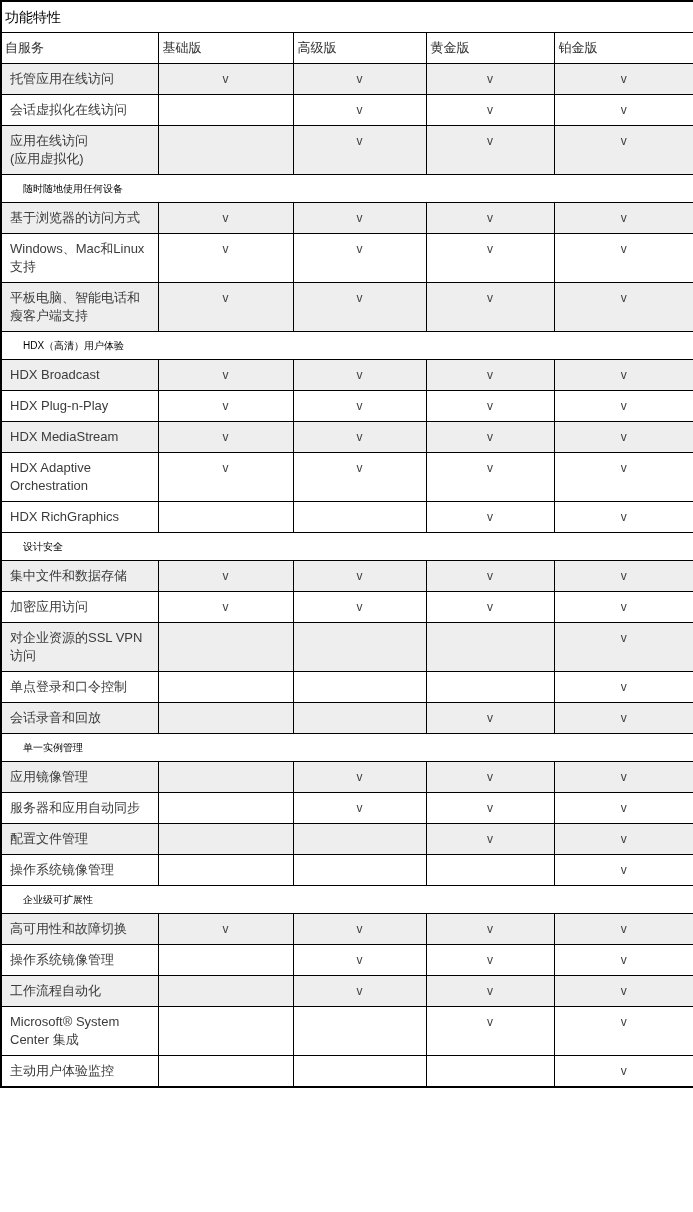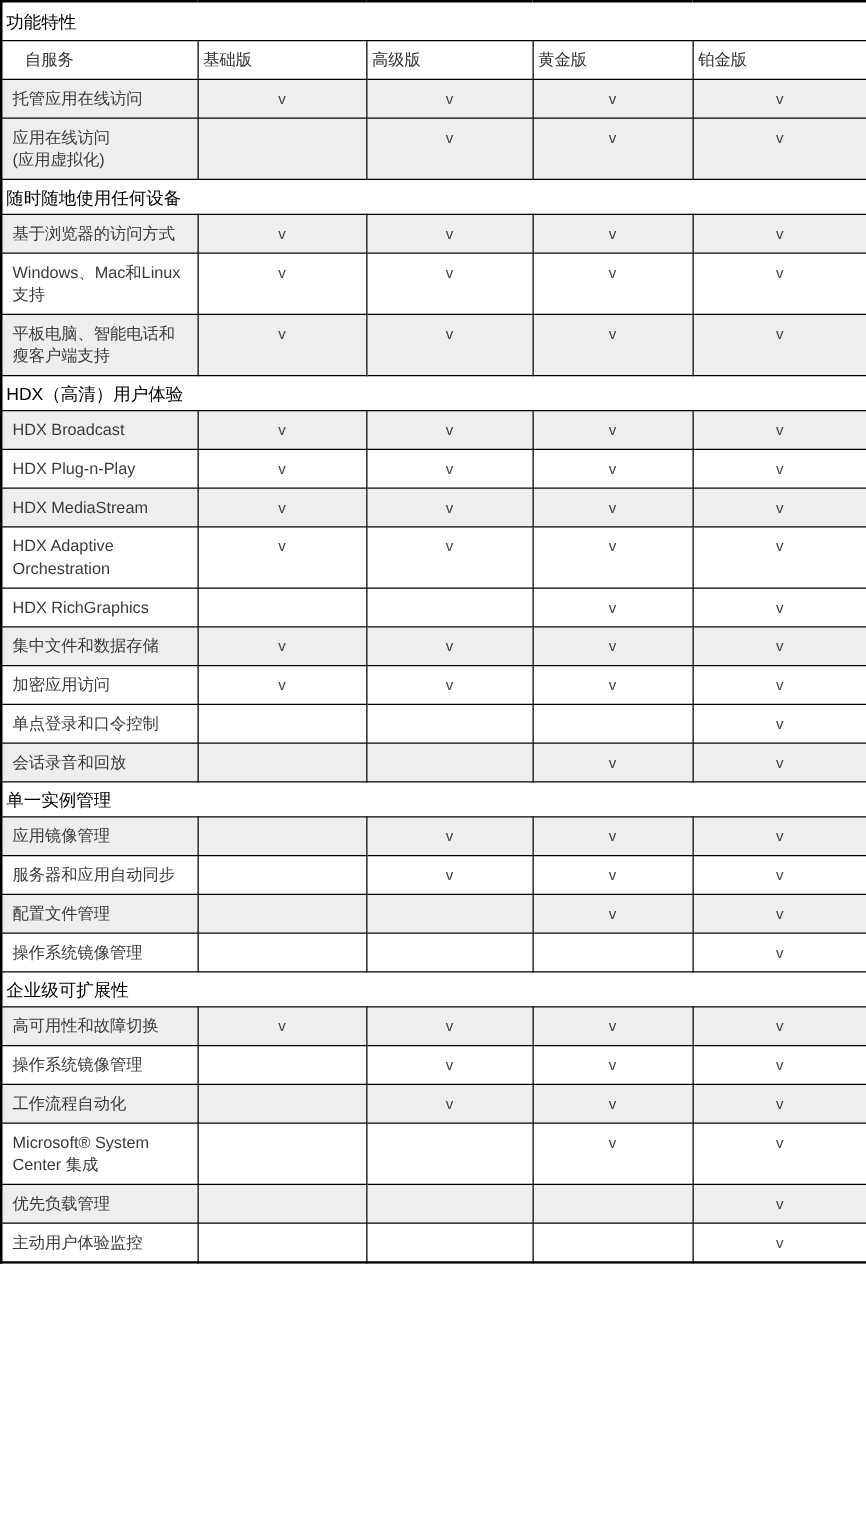--- a/index.html
+++ b/index.html
@@ -27,34 +27,34 @@
     overflow: hidden;
   }
   td.title-cell {
     height: 31px;
     font-size: 14px;
     color: #000000;
     padding: 6px 3px 4px 3px;
   }
   td.hdr-left {
     height: 31px;
-    padding: 6px 18px;
+    padding: 6px 3px;
     color: #2f2f2f;
   }
   td.hdr {
     height: 31px;
     text-align: left;
     padding: 6px 4px;
     color: #2f2f2f;
   }
   td.section-cell {
     height: 28px;
-    font-size: 14px;
+    font-size: 10px;
     color: #000000;
-    padding: 5px 3px 3px 3px;
+    padding: 5px 3px 3px 21px;
   }
   td.feature {
     height: 25px;
     padding: 6px 6px 6px 8px;
     white-space: pre-line;
   }
   td.check {
     height: 31px;
     text-align: center;
     padding: 6px 4px;
@@ -87,20 +87,27 @@
       <td class="hdr">黄金版</td>
       <td class="hdr">铂金版</td>
     </tr>
   <tr class="alt">
         <td class="feature">托管应用在线访问</td>
         <td class="check">v</td>
         <td class="check">v</td>
         <td class="check">v</td>
         <td class="check">v</td>
       </tr>
+      <tr>
+        <td class="feature">会话虚拟化在线访问</td>
+        <td class="check"></td>
+        <td class="check">v</td>
+        <td class="check">v</td>
+        <td class="check">v</td>
+      </tr>
       <tr class="alt">
         <td class="feature">应用在线访问
 (应用虚拟化)</td>
         <td class="check"></td>
         <td class="check">v</td>
         <td class="check">v</td>
         <td class="check">v</td>
       </tr>
       <tr>
         <td colspan="5" class="section-cell">随时随地使用任何设备</td>
@@ -157,34 +164,44 @@
         <td class="check">v</td>
         <td class="check">v</td>
       </tr>
       <tr>
         <td class="feature">HDX RichGraphics</td>
         <td class="check"></td>
         <td class="check"></td>
         <td class="check">v</td>
         <td class="check">v</td>
       </tr>
+      <tr>
+        <td colspan="5" class="section-cell">设计安全</td>
+      </tr>
       <tr class="alt">
         <td class="feature">集中文件和数据存储</td>
         <td class="check">v</td>
         <td class="check">v</td>
         <td class="check">v</td>
         <td class="check">v</td>
       </tr>
       <tr>
         <td class="feature">加密应用访问</td>
         <td class="check">v</td>
         <td class="check">v</td>
         <td class="check">v</td>
         <td class="check">v</td>
       </tr>
+      <tr class="alt">
+        <td class="feature">对企业资源的SSL VPN访问</td>
+        <td class="check"></td>
+        <td class="check"></td>
+        <td class="check"></td>
+        <td class="check">v</td>
+      </tr>
       <tr>
         <td class="feature">单点登录和口令控制</td>
         <td class="check"></td>
         <td class="check"></td>
         <td class="check"></td>
         <td class="check">v</td>
       </tr>
       <tr class="alt">
         <td class="feature">会话录音和回放</td>
         <td class="check"></td>
@@ -245,27 +262,20 @@
         <td class="check"></td>
         <td class="check">v</td>
         <td class="check">v</td>
         <td class="check">v</td>
       </tr>
       <tr>
         <td class="feature">Microsoft® System Center 集成</td>
         <td class="check"></td>
         <td class="check"></td>
         <td class="check">v</td>
-        <td class="check">v</td>
-      </tr>
-      <tr class="alt">
-        <td class="feature">优先负载管理</td>
-        <td class="check"></td>
-        <td class="check"></td>
-        <td class="check"></td>
         <td class="check">v</td>
       </tr>
       <tr>
         <td class="feature">主动用户体验监控</td>
         <td class="check"></td>
         <td class="check"></td>
         <td class="check"></td>
         <td class="check">v</td>
       </tr>
     </tbody>

